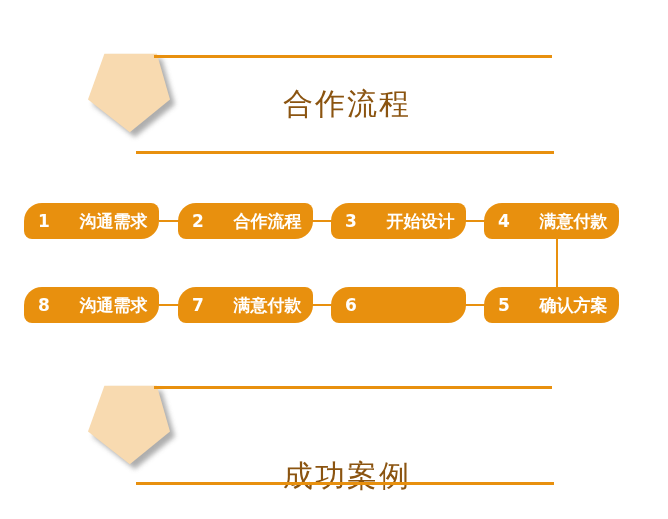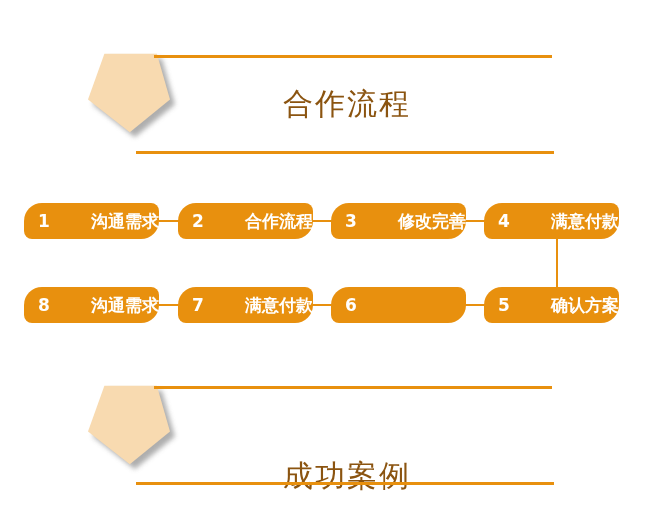--- a/index.html
+++ b/index.html
@@ -4,21 +4,21 @@
 <style>
   html,body{margin:0;padding:0;background:#fff;}
   body{width:668px;height:519px;position:relative;overflow:hidden;font-family:"DejaVu Sans","Liberation Sans",sans-serif;}
   .section{position:absolute;left:0;width:668px;height:110px;}
   .pentagon{position:absolute;left:86px;top:0;width:86px;height:82px;}
   .line{position:absolute;height:3px;background:#E8900E;}
   .title{position:absolute;left:200px;width:294px;text-align:center;font-weight:normal;font-size:30px;color:#8B5410;letter-spacing:2px;}
   .step{position:absolute;width:135px;height:36px;background:#E8900E;color:#fff;
         border-radius:18px 8px 18px 8px;display:flex;align-items:center;font-weight:bold;font-size:17px;box-sizing:border-box;}
   .step .num{width:40px;text-align:center;font-size:17px;}
-  .step .lbl{flex:1;text-align:right;padding-left:4px;letter-spacing:0px;}
+  .step .lbl{flex:1;text-align:center;padding-left:4px;letter-spacing:0px;}
   .hconn{position:absolute;height:2px;background:#E8900E;}
   .vconn{position:absolute;width:2px;background:#E8900E;}
 </style>
 </head>
 <body>
 
 <div class="section" style="top:50px;">
   <svg class="pentagon" viewBox="0 0 100 100" style="top:2px;overflow:visible;">
     <defs>
         <filter id="sh1" x="-30%" y="-30%" width="160%" height="160%">
@@ -44,21 +44,21 @@
 <div class="step" style="left:24px;top:203px;">
   <span class="num">1</span>
   <span class="lbl">沟通需求</span>
 </div>
 <div class="step" style="left:178px;top:203px;">
   <span class="num">2</span>
   <span class="lbl">合作流程</span>
 </div>
 <div class="step" style="left:331px;top:203px;">
   <span class="num">3</span>
-  <span class="lbl">修改完善</span>
+  <span class="lbl">开始设计</span>
 </div>
 <div class="step" style="left:484px;top:203px;">
   <span class="num">4</span>
   <span class="lbl">满意付款</span>
 </div>
 
 <div class="step" style="left:24px;top:287px;">
   <span class="num">8</span>
   <span class="lbl">沟通需求</span>
 </div>

